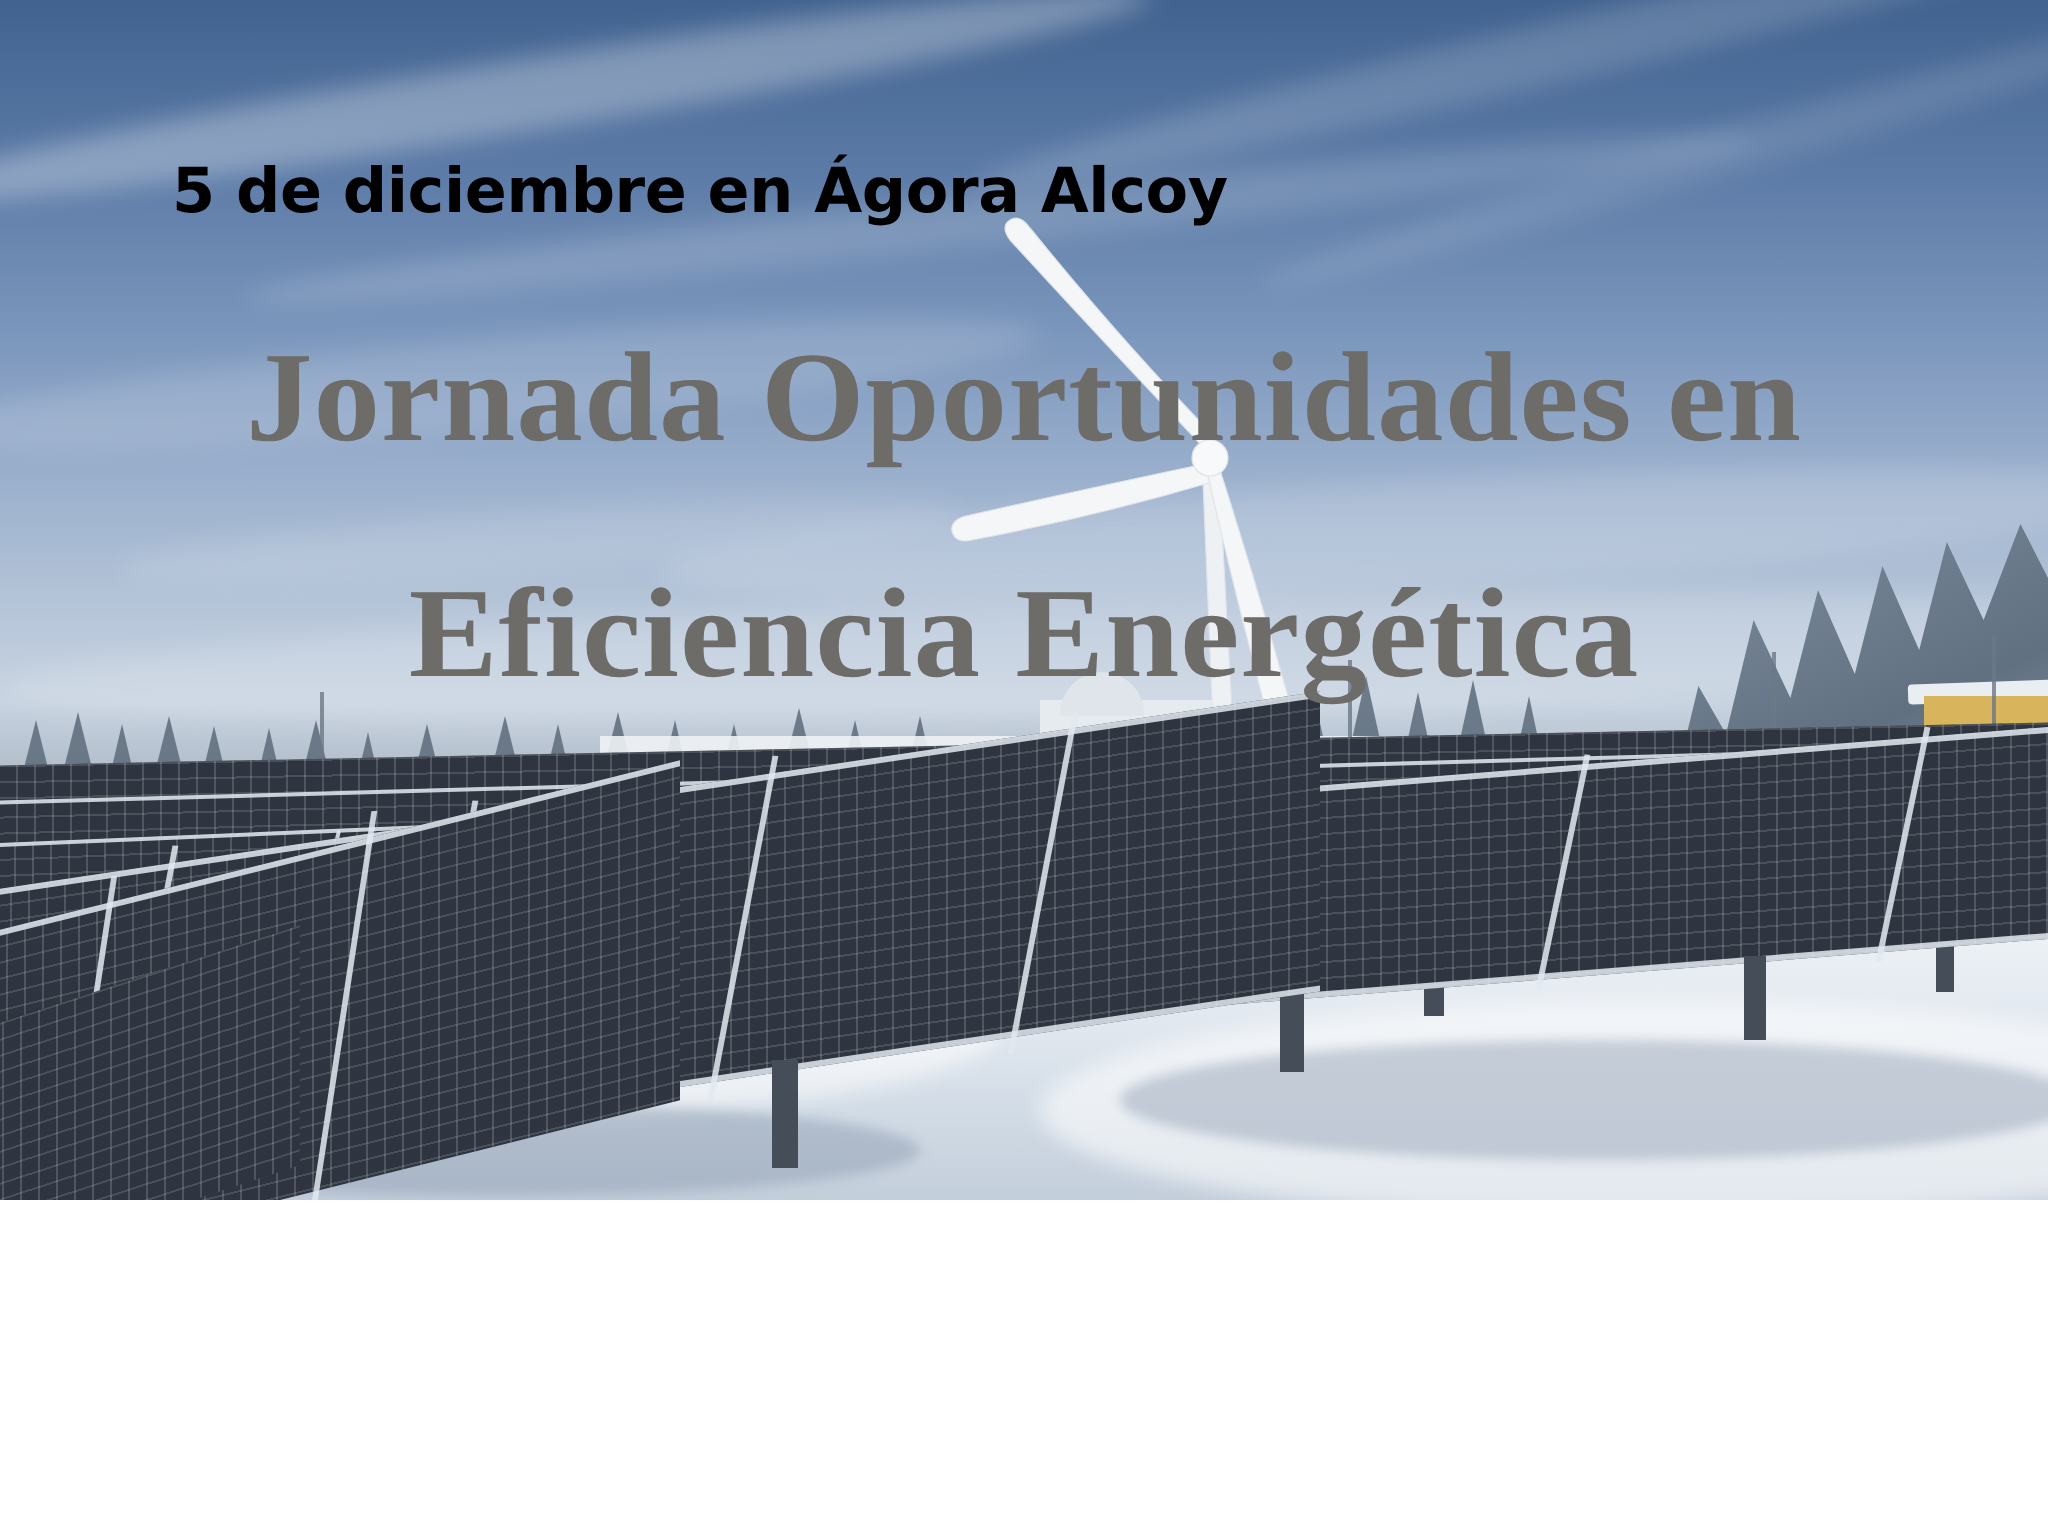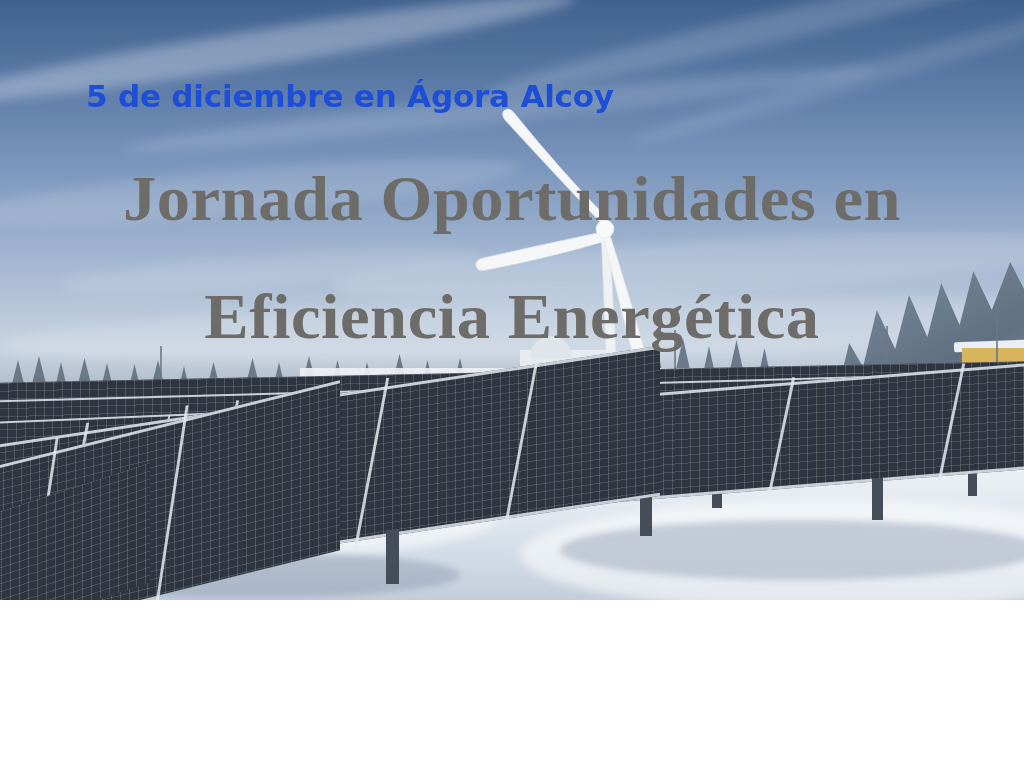--- a/index.html
+++ b/index.html
@@ -43,21 +43,21 @@
   
   .panelrow{position:absolute;background:#2f3540;}
   .panelrow .cells{position:absolute;inset:0;
     background-image:repeating-linear-gradient(to right,rgba(255,255,255,.16) 0 1px,transparent 1px 9px),
                      repeating-linear-gradient(to bottom,rgba(255,255,255,.13) 0 1px,transparent 1px 8px);}
   .frame{position:absolute;background:rgba(226,233,240,.85);}
   .post{position:absolute;background:#454d59;}
 
   
   .date-line{position:absolute;left:86px;top:78px;font-family:"DejaVu Sans",sans-serif;
-    font-weight:bold;font-size:31px;color:#1d4ed8;letter-spacing:-.2px;white-space:nowrap;text-align:center;}
+    font-weight:bold;font-size:31px;color:#000000;letter-spacing:-.2px;white-space:nowrap;text-align:center;}
   .title{position:absolute;left:0;top:140px;width:1024px;text-align:center;
     font-family:"Liberation Serif","DejaVu Serif",serif;font-weight:bold;color:#6d6c68;
     font-size:64px;line-height:118px;letter-spacing:.5px;transform:scaleX(1.04);transform-origin:center;}
   .title .l1,.title .l2{display:block;}
 
   
   .footer{position:absolute;left:0;top:600px;width:1024px;height:168px;background:#fff;}
 </style>
 </head>
 <body>

